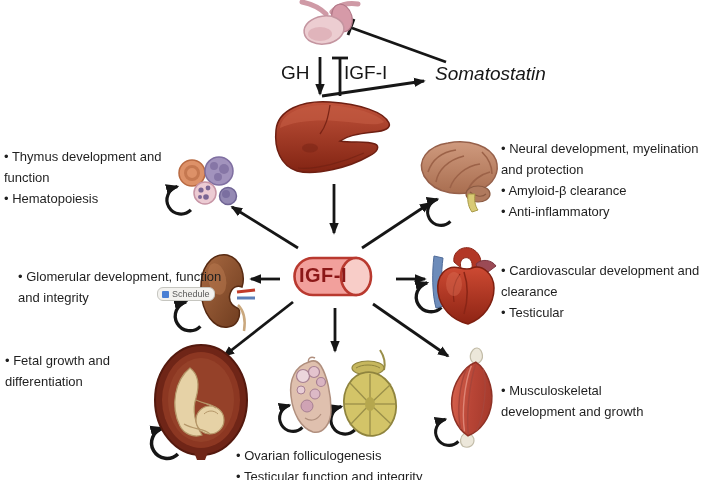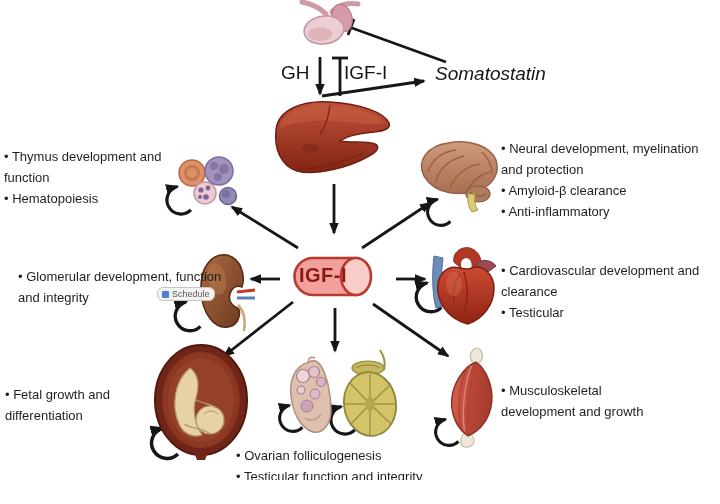--- a/index.html
+++ b/index.html
@@ -227,21 +227,21 @@
 
   <div class="tb" style="left:2px;top:266px;width:206px;margin-left:16px;">
     <div>• Glomerular development, function and integrity</div>
   </div>
 
   <div class="tb" style="left:501px;top:260px;width:214px;">
     <div>• Cardiovascular development and clearance</div>
     <div>• Testicular</div>
   </div>
 
-  <div class="tb" style="left:5px;top:384px;width:148px;">
+  <div class="tb" style="left:5px;top:350px;width:148px;">
     <div>• Fetal growth and differentiation</div>
   </div>
 
   <div class="tb" style="left:236px;top:445px;width:192px;">
     <div>• Ovarian folliculogenesis</div>
     <div>• Testicular function and integrity</div>
   </div>
 
   <div class="tb" style="left:501px;top:380px;width:176px;">
     <div>• Musculoskeletal development and growth</div>

